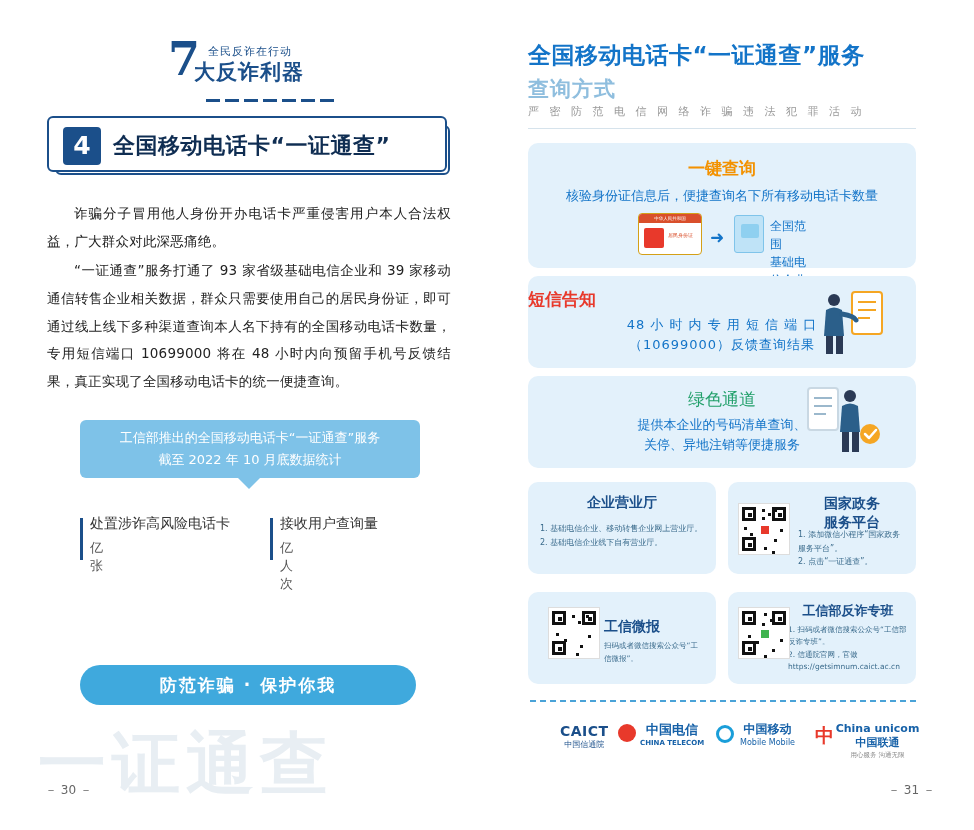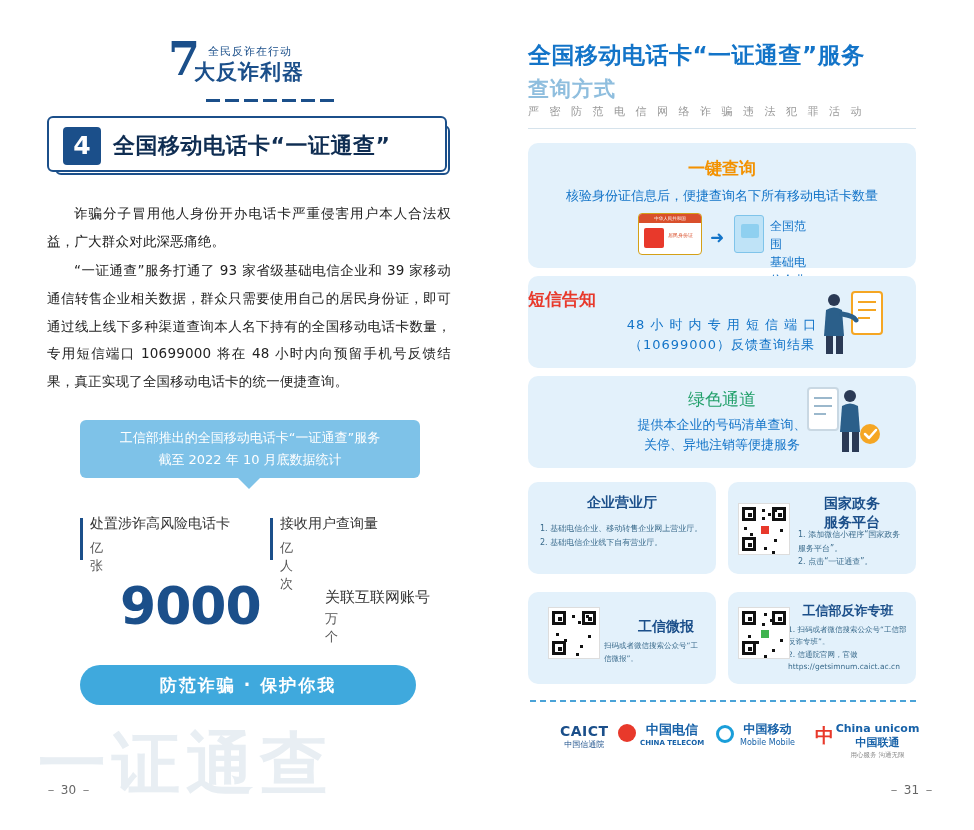--- a/index.html
+++ b/index.html
@@ -176,21 +176,21 @@
   .c4 .bd { position: absolute; left: 12px; right: 10px; top: 40px;
             font-size: 8px; color: #3a6b8c; line-height: 1.7; }
 
   .c5 { left: 228px; top: 482px; width: 188px; height: 92px; }
   .c5 .hd { position: absolute; right: 12px; top: 12px; width: 104px; text-align: center;
             font-size: 14px; font-weight: bold; color: #1b4f8a; line-height: 1.35; }
   .c5 .bd { position: absolute; right: 10px; top: 46px; width: 108px;
             font-size: 8px; color: #3a6b8c; line-height: 1.7; }
 
   .c6 { left: 28px; top: 592px; width: 188px; height: 92px; }
-  .c6 .hd { position: absolute; right: 2px; top: 26px; width: 96px; text-align: center;
+  .c6 .hd { position: absolute; right: 16px; top: 26px; width: 96px; text-align: left;
             font-size: 14px; font-weight: bold; color: #1b4f8a; }
   .c6 .bd { position: absolute; right: 12px; top: 48px; width: 100px;
             font-size: 7.5px; color: #3a6b8c; line-height: 1.7; }
 
   .c7 { left: 228px; top: 592px; width: 188px; height: 92px; }
   .c7 .hd { position: absolute; right: 10px; top: 10px; width: 116px; text-align: center;
             font-size: 13px; font-weight: bold; color: #1b4f8a; }
   .c7 .bd { position: absolute; right: 8px; top: 32px; width: 120px;
             font-size: 7.5px; color: #3a6b8c; line-height: 1.65; }
 
@@ -272,25 +272,20 @@
         <div class="lbl">处置涉诈高风险电话卡</div>
         <div class="unit">亿张</div>
       </div>
       <div class="stat-item" style="left:190px;">
         <div class="bar"></div>
         <div class="lbl">接收用户查询量</div>
         <div class="unit">亿人次</div>
       </div>
     </div>
 
-    <div class="big-stat">
-      <div class="big-num">9000</div>
-      <div class="big-lbl">关联互联网账号</div>
-      <div class="big-unit">万个</div>
-    </div>
 
     <div class="slogan">防范诈骗 · 保护你我</div>
 
     <div class="watermark">一证通查</div>
     <div class="pgnum-l">－ 30 －</div>
   </div>
 
   <div class="right">
 
     <div class="r-title">全国移动电话卡“一证通查”服务</div>

